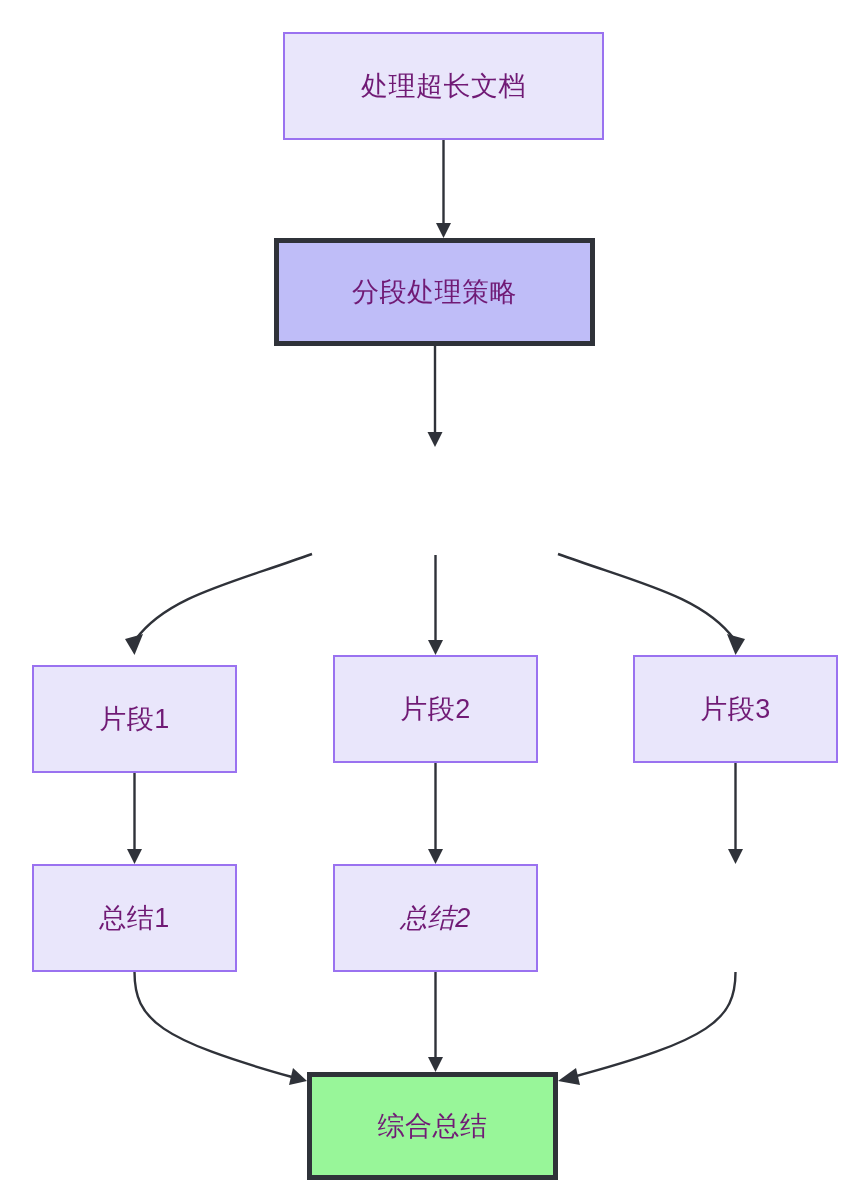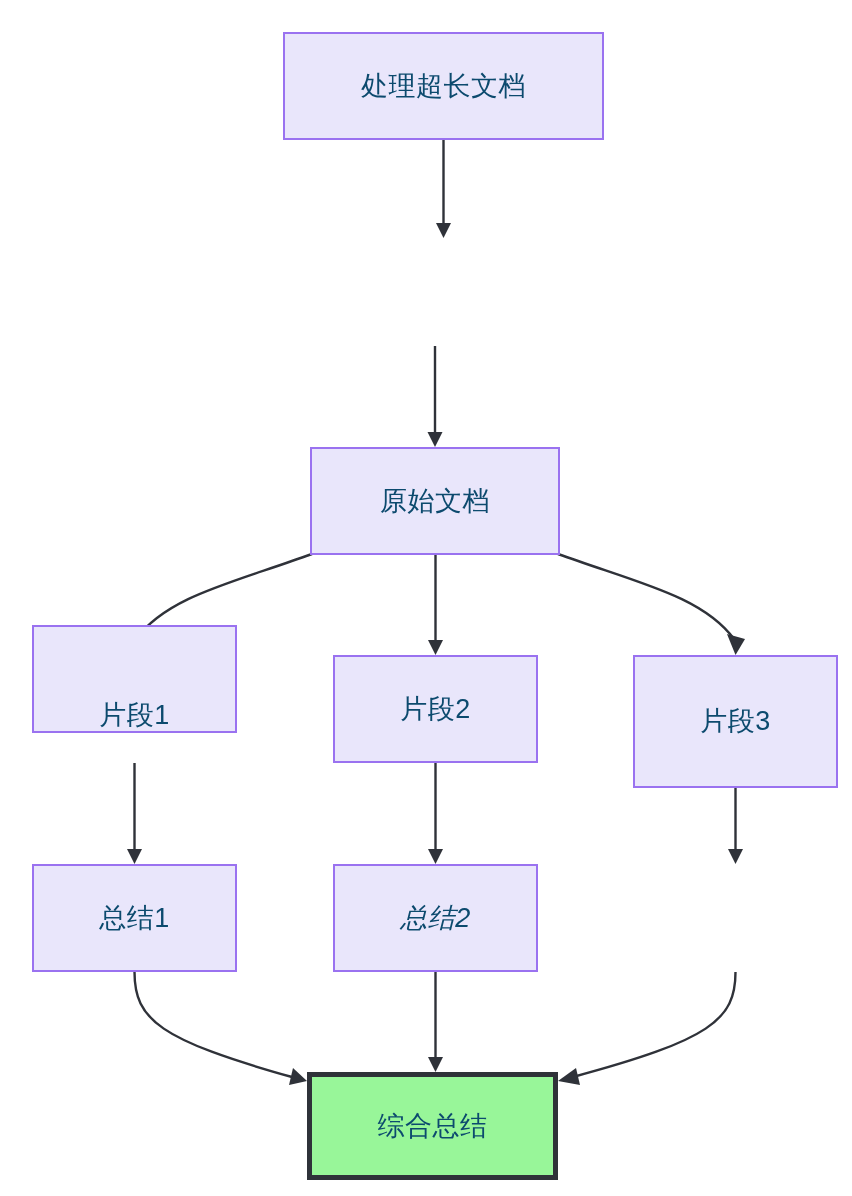--- a/index.html
+++ b/index.html
@@ -29,21 +29,21 @@
     position: absolute;
     box-sizing: border-box;
     display: flex;
     align-items: center;
     justify-content: center;
     text-align: center;
   }
   .node-label {
     font-size: 27px;
     line-height: 1.2;
-    color: #0c4a6e;
+    color: #701a75;
     letter-spacing: 0.5px;
     white-space: nowrap;
   }
   
   .node.style-light {
     background: #e9e6fb;
     border: 2px solid #9a72f0;
   }
   
   .node.style-strategy {
@@ -126,34 +126,34 @@
     <g>
       <path class="edge-path" d="M 735.5 972 C 735.5 1020 710 1040 573 1077"></path>
       <polygon class="edge-arrow" points="558,1081 576,1068 580,1085"></polygon>
     </g>
   </svg>
 
   <div class="node style-light" style="left:283px; top:32px; width:321px; height:108px;">
     <span class="node-label">处理超长文档</span>
   </div>
 
-
-  <div class="node style-light" style="left:310px; top:447px; width:250px; height:108px;">
-    <span class="node-label">原始文档</span>
+  <div class="node style-strategy" style="left:274px; top:238px; width:321px; height:108px;">
+    <span class="node-label">分段处理策略</span>
   </div>
 
-  <div class="node style-light" style="left:32px; top:625px; width:205px; height:108px;align-items:flex-end;">
+
+  <div class="node style-light" style="left:32px; top:665px; width:205px; height:108px;">
     <span class="node-label">片段1</span>
   </div>
 
   <div class="node style-light" style="left:333px; top:655px; width:205px; height:108px;">
     <span class="node-label">片段2</span>
   </div>
 
-  <div class="node style-light" style="left:633px; top:655px; width:205px; height:133px;">
+  <div class="node style-light" style="left:633px; top:655px; width:205px; height:108px;">
     <span class="node-label">片段3</span>
   </div>
 
   <div class="node style-light" style="left:32px; top:864px; width:205px; height:108px;text-align:center;">
     <span class="node-label">总结1</span>
   </div>
 
   <div class="node style-light" style="left:333px; top:864px; width:205px; height:108px;font-style:italic;">
     <span class="node-label">总结2</span>
   </div>

